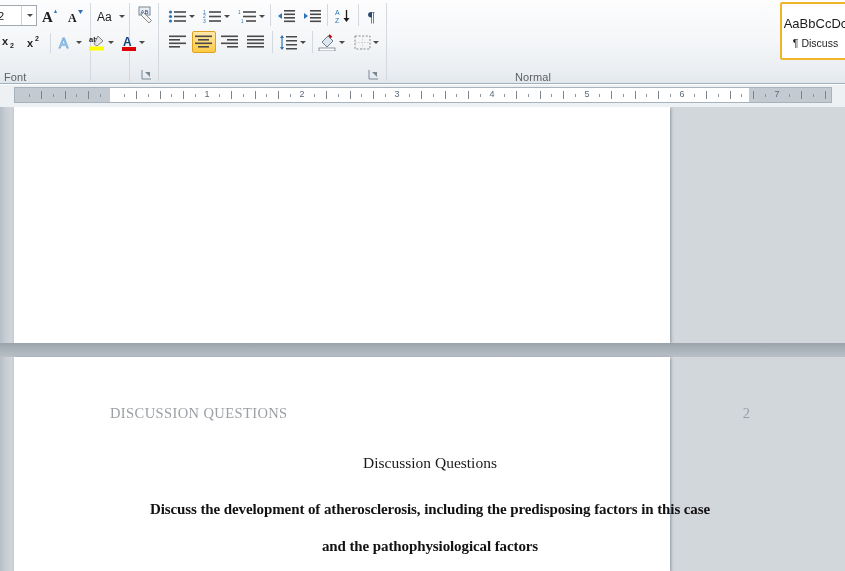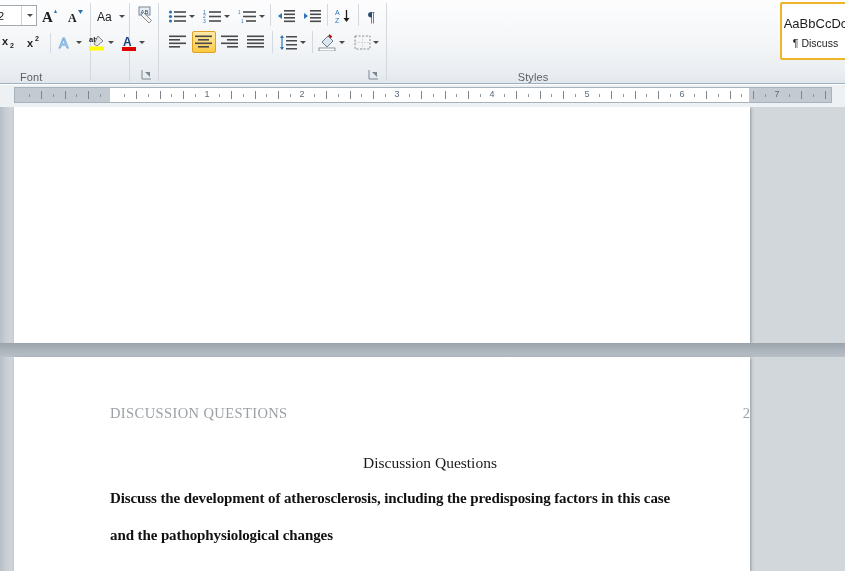--- a/index.html
+++ b/index.html
@@ -33,21 +33,21 @@
   }
   .grp-label {
     position: absolute;
     bottom: 1px;
     width: 100%;
     text-align: center;
     font-size: 11px;
     color: #5c5f63;
     letter-spacing: .1px;
   }
-  .grp-label.left { text-align: left; padding-left: 20px; }
+  .grp-label.left { text-align: left; padding-left: 4px; }
   .dialog-launcher {
     position: absolute;
     bottom: 4px;
     width: 11px; height: 11px;
     cursor: pointer;
   }
   .dialog-launcher svg { display: block; }
 
   .btn {
     position: absolute;
@@ -185,21 +185,21 @@
   #doc-area {
     position: absolute;
     left: 0; top: 107px;
     width: 845px; height: 464px;
     background: linear-gradient(to right,#b6bec6 0%, #c8ced4 6px, #d2d7dc 14px);
     overflow: hidden;
   }
   .page {
     position: absolute;
     left: 14px;
-    width: 736px;
+    width: 656px;
     background: #ffffff;
     box-shadow: 1px 1px 3px rgba(60,70,80,.45);
   }
   #page-1 { top: 0px; height: 236px; }
   #page-2 { top: 250px; height: 214px; }
   #page-gap {
     position: absolute;
     left: 0; top: 236px;
     width: 845px; height: 14px;
     background: linear-gradient(to bottom,#9aa3ab 0%, #a8b0b8 40%, #b9c0c7 100%);
@@ -467,21 +467,21 @@
 
   <div class="grp" id="grp-styles" style="left:388px; width:457px;">
     <div id="styles-gallery">
 
       <div class="style-item selected">
         <span class="style-prev">AaBbCcDc</span>
         <span class="style-name">¶ Discuss</span>
       </div>
 
     </div>
-    <div class="grp-label" style="width:290px;">Styles</div>
+    <div class="grp-label" style="width:290px;">Normal</div>
   </div>
 </div>
 
 <div id="ruler">
   <div id="ruler-bar">
     <div class="ruler-margin" style="left:0; width:95px;"></div>
     <div class="ruler-margin" style="right:0; width:82px;"></div>
     <div id="ruler-ticks">
         <div class="rtick" style="left: 13.875px;"></div>
         <div class="rtick major" style="left: 25.75px;"></div>
@@ -575,19 +575,19 @@
   <div class="page" id="page-2">
     <div class="doc-header" style="top:48px; left:96px; width:640px;">
       <span class="hdr-text">DISCUSSION QUESTIONS</span>
       <span class="hdr-page">2</span>
     </div>
 
     <div class="doc-title" style="position:absolute; top:97px; left:96px; width:640px;">
       <span>Discussion Questions</span>
     </div>
 
-    <div class="doc-para" style="position:absolute; top:123px; left:96px; width:640px;">
+    <div class="doc-para" style="position:absolute; top:134px; left:96px; width:640px;text-align:center;">
       <div>Discuss the development of atherosclerosis, including the predisposing factors in this case</div>
-      <div>and the pathophysiological changes</div>
+      <div>and the pathophysiological factors</div>
     </div>
   </div>
 
 </div>
 
 </body></html>

